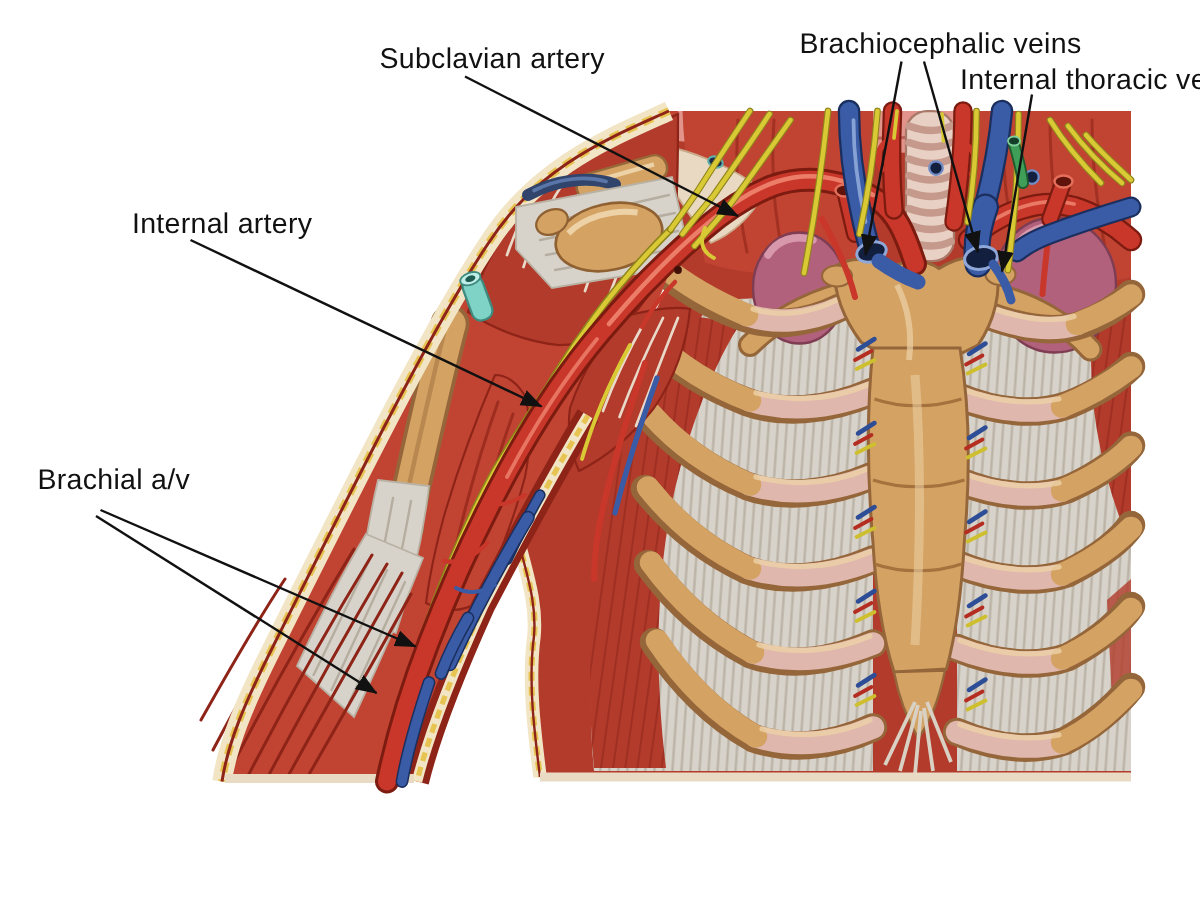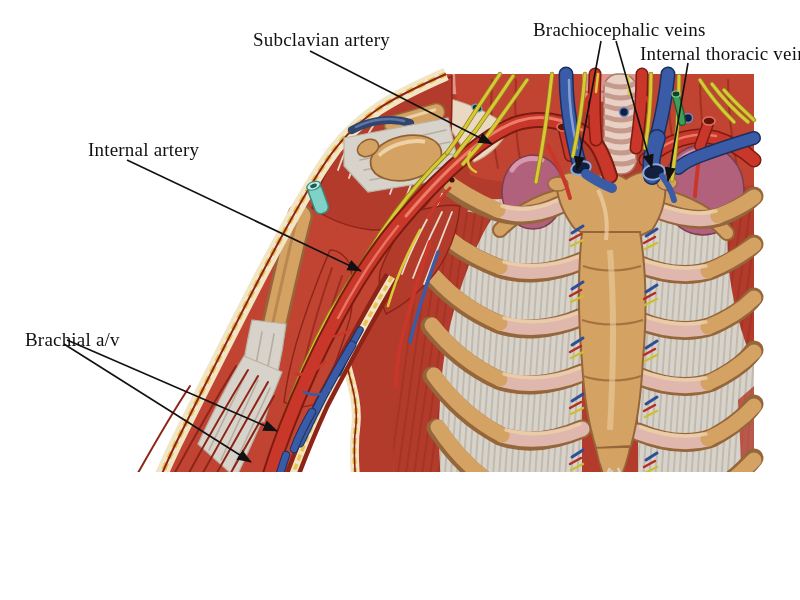--- a/index.html
+++ b/index.html
@@ -1,25 +1,25 @@
 <!DOCTYPE html>
 <html style="--background: #ffffff; --text: #111111; --leader: #111111; --artery: #c9372a; --arteryDark: #7c1b10; --arteryLight: #ef8570; --vein: #3a5ba6; --veinDark: #1b2f5e; --veinLight: #8fa8d8; --nerve: #d9ca35; --nerveDark: #8f841c; --bone: #d4a263; --boneDark: #95663a; --boneLight: #ecd2a6; --cartilage: #e0b7ad; --cartilageEdge: #b98a80; --muscle: #b23b2b; --muscleDark: #8e2418; --muscleMid: #c14433; --muscleLight: #e2938a; --fascia: #d8d3ca; --fasciaStreak: #b9b1a4; --skin: #f2e5c5; --fat: #e7c452; --lung: #b2617c; --lungDark: #7e3d52; --lungLight: #d898ab; --trachea: #e9d0c4; --tracheaRing: #c59a8c; --teal: #7fd2c6; --tealDark: #3e8a7e; --green: #3f9e57; --greenDark: #1e5c30; --cutEdge: #e9dbc3;"><head>
 <meta charset="utf-8">
 <style>
   html,body{margin:0;padding:0;background:#fff;}
-  .stage{position:relative;width:800px;height:472px;background:var(--background,#fff);
-         font-family:Liberation Serif, serif;overflow:hidden;}
+  .stage{position:relative;width:800px;height:600px;background:var(--background,#fff);
+         font-family:Liberation Sans, sans-serif;overflow:hidden;}
   .stage svg{position:absolute;left:0;top:0;}
   .anat-label{position:absolute;font-size:19px;line-height:22px;color:var(--text,#111);
               white-space:nowrap;letter-spacing:.2px;}
   .lbl-subclavian{left:253px;top:29px;}
   .lbl-brachiocephalic{left:533px;top:19px;text-align:center;}
   .lbl-internal-thoracic{left:640px;top:43px;}
   .lbl-axillary{left:88px;top:139px;}
-  .lbl-brachial{left:25px;top:329px;}
+  .lbl-brachial{left:25px;top:310px;}
 
   
   .ln{fill:none;stroke:var(--leader);stroke-width:1.6;}
   .sA{stroke:var(--artery);fill:none;stroke-linecap:round;}
   .sAd{stroke:var(--arteryDark);fill:none;stroke-linecap:round;}
   .sAl{stroke:var(--arteryLight);fill:none;stroke-linecap:round;}
   .sV{stroke:var(--vein);fill:none;stroke-linecap:round;}
   .sVd{stroke:var(--veinDark);fill:none;stroke-linecap:round;}
   .sVl{stroke:var(--veinLight);fill:none;stroke-linecap:round;}
   .sN{stroke:var(--nerve);fill:none;stroke-linecap:round;}

